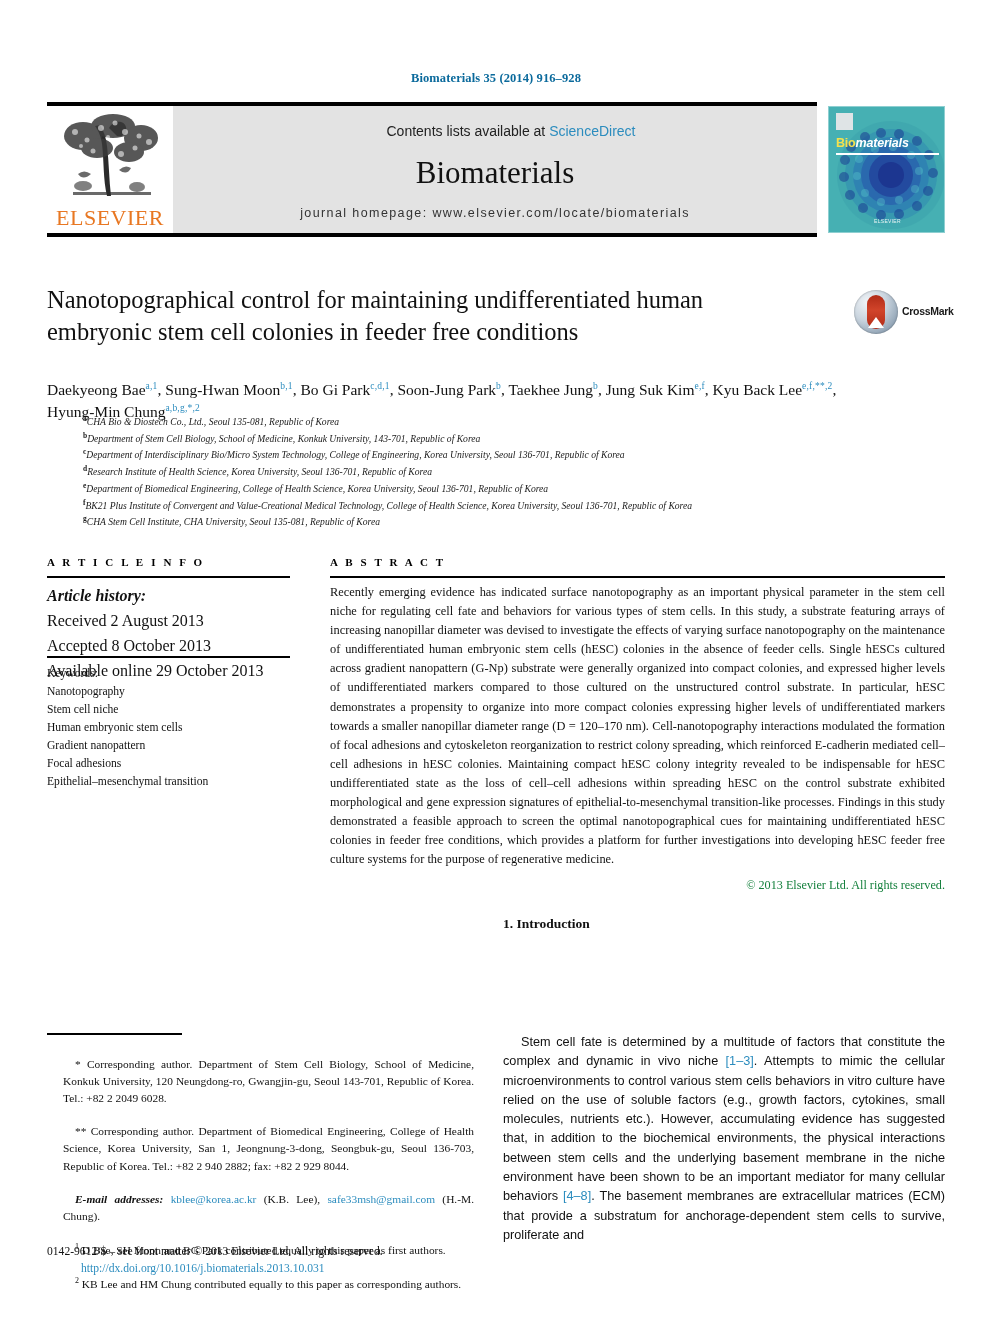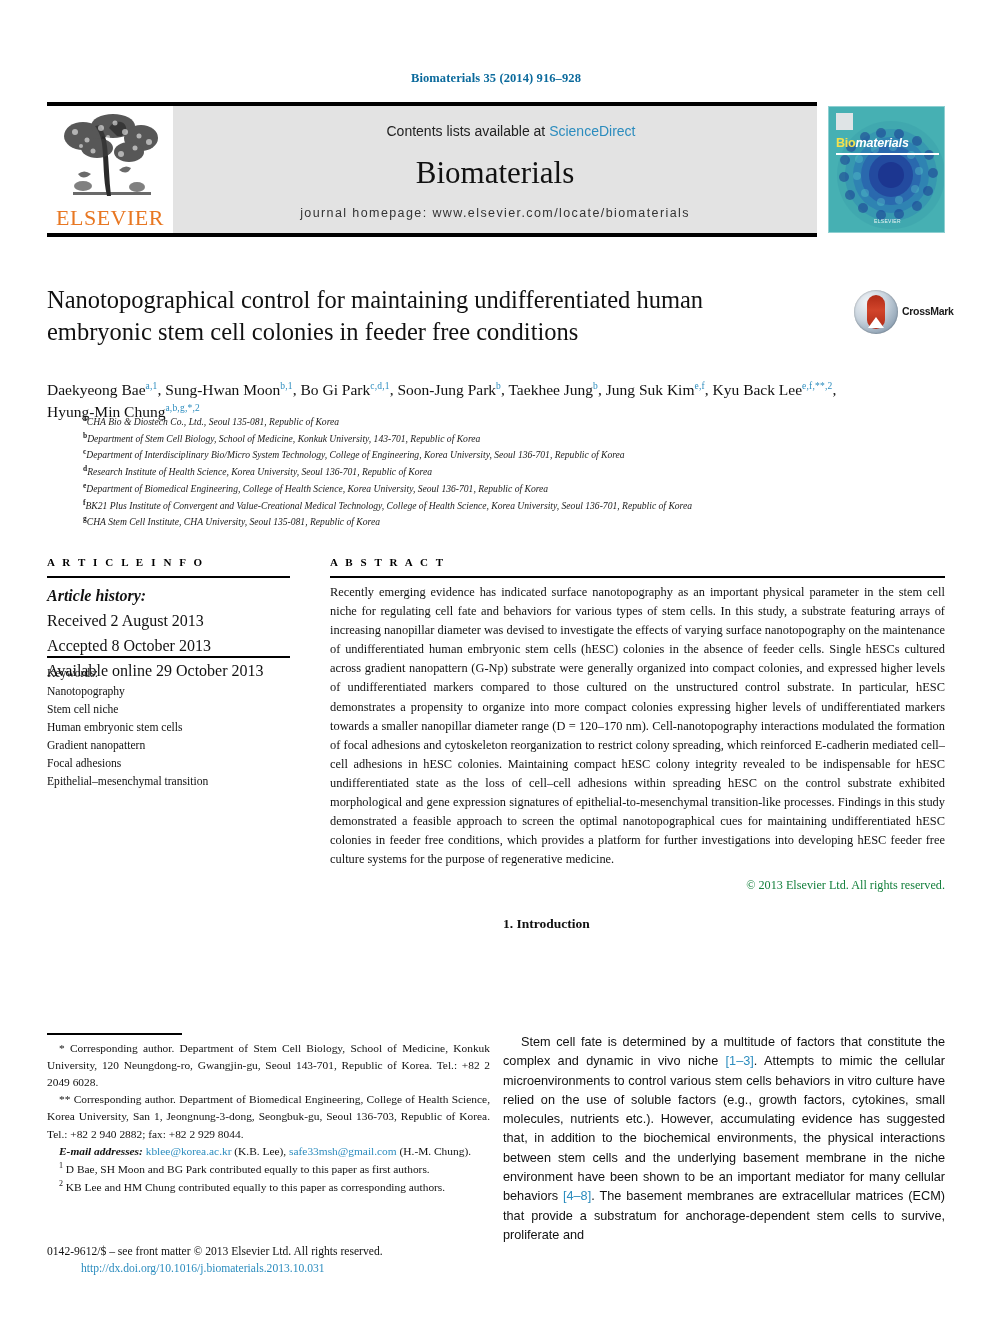--- a/index.html
+++ b/index.html
@@ -350,21 +350,21 @@
   .footnotes {
     position: absolute;
     left: 47px; top: 1040px;
     width: 443px;
     font-family: "Liberation Serif", serif;
     font-size: 11.4px;
     line-height: 1.5;
     text-align: justify;
     color: #111;
   }
-  .footnotes p { margin: 0; text-indent: 12px; }
+  .footnotes p { margin: 16px; text-indent: 12px; }
   .footnotes .email-label { font-style: italic; font-weight: bold; }
   .mail { color: #2b8cbe; }
   .fnum {
     font-size: 8px;
     vertical-align: super;
   }
 
   .issn-block {
     position: absolute;
     left: 47px; top: 1243px;

